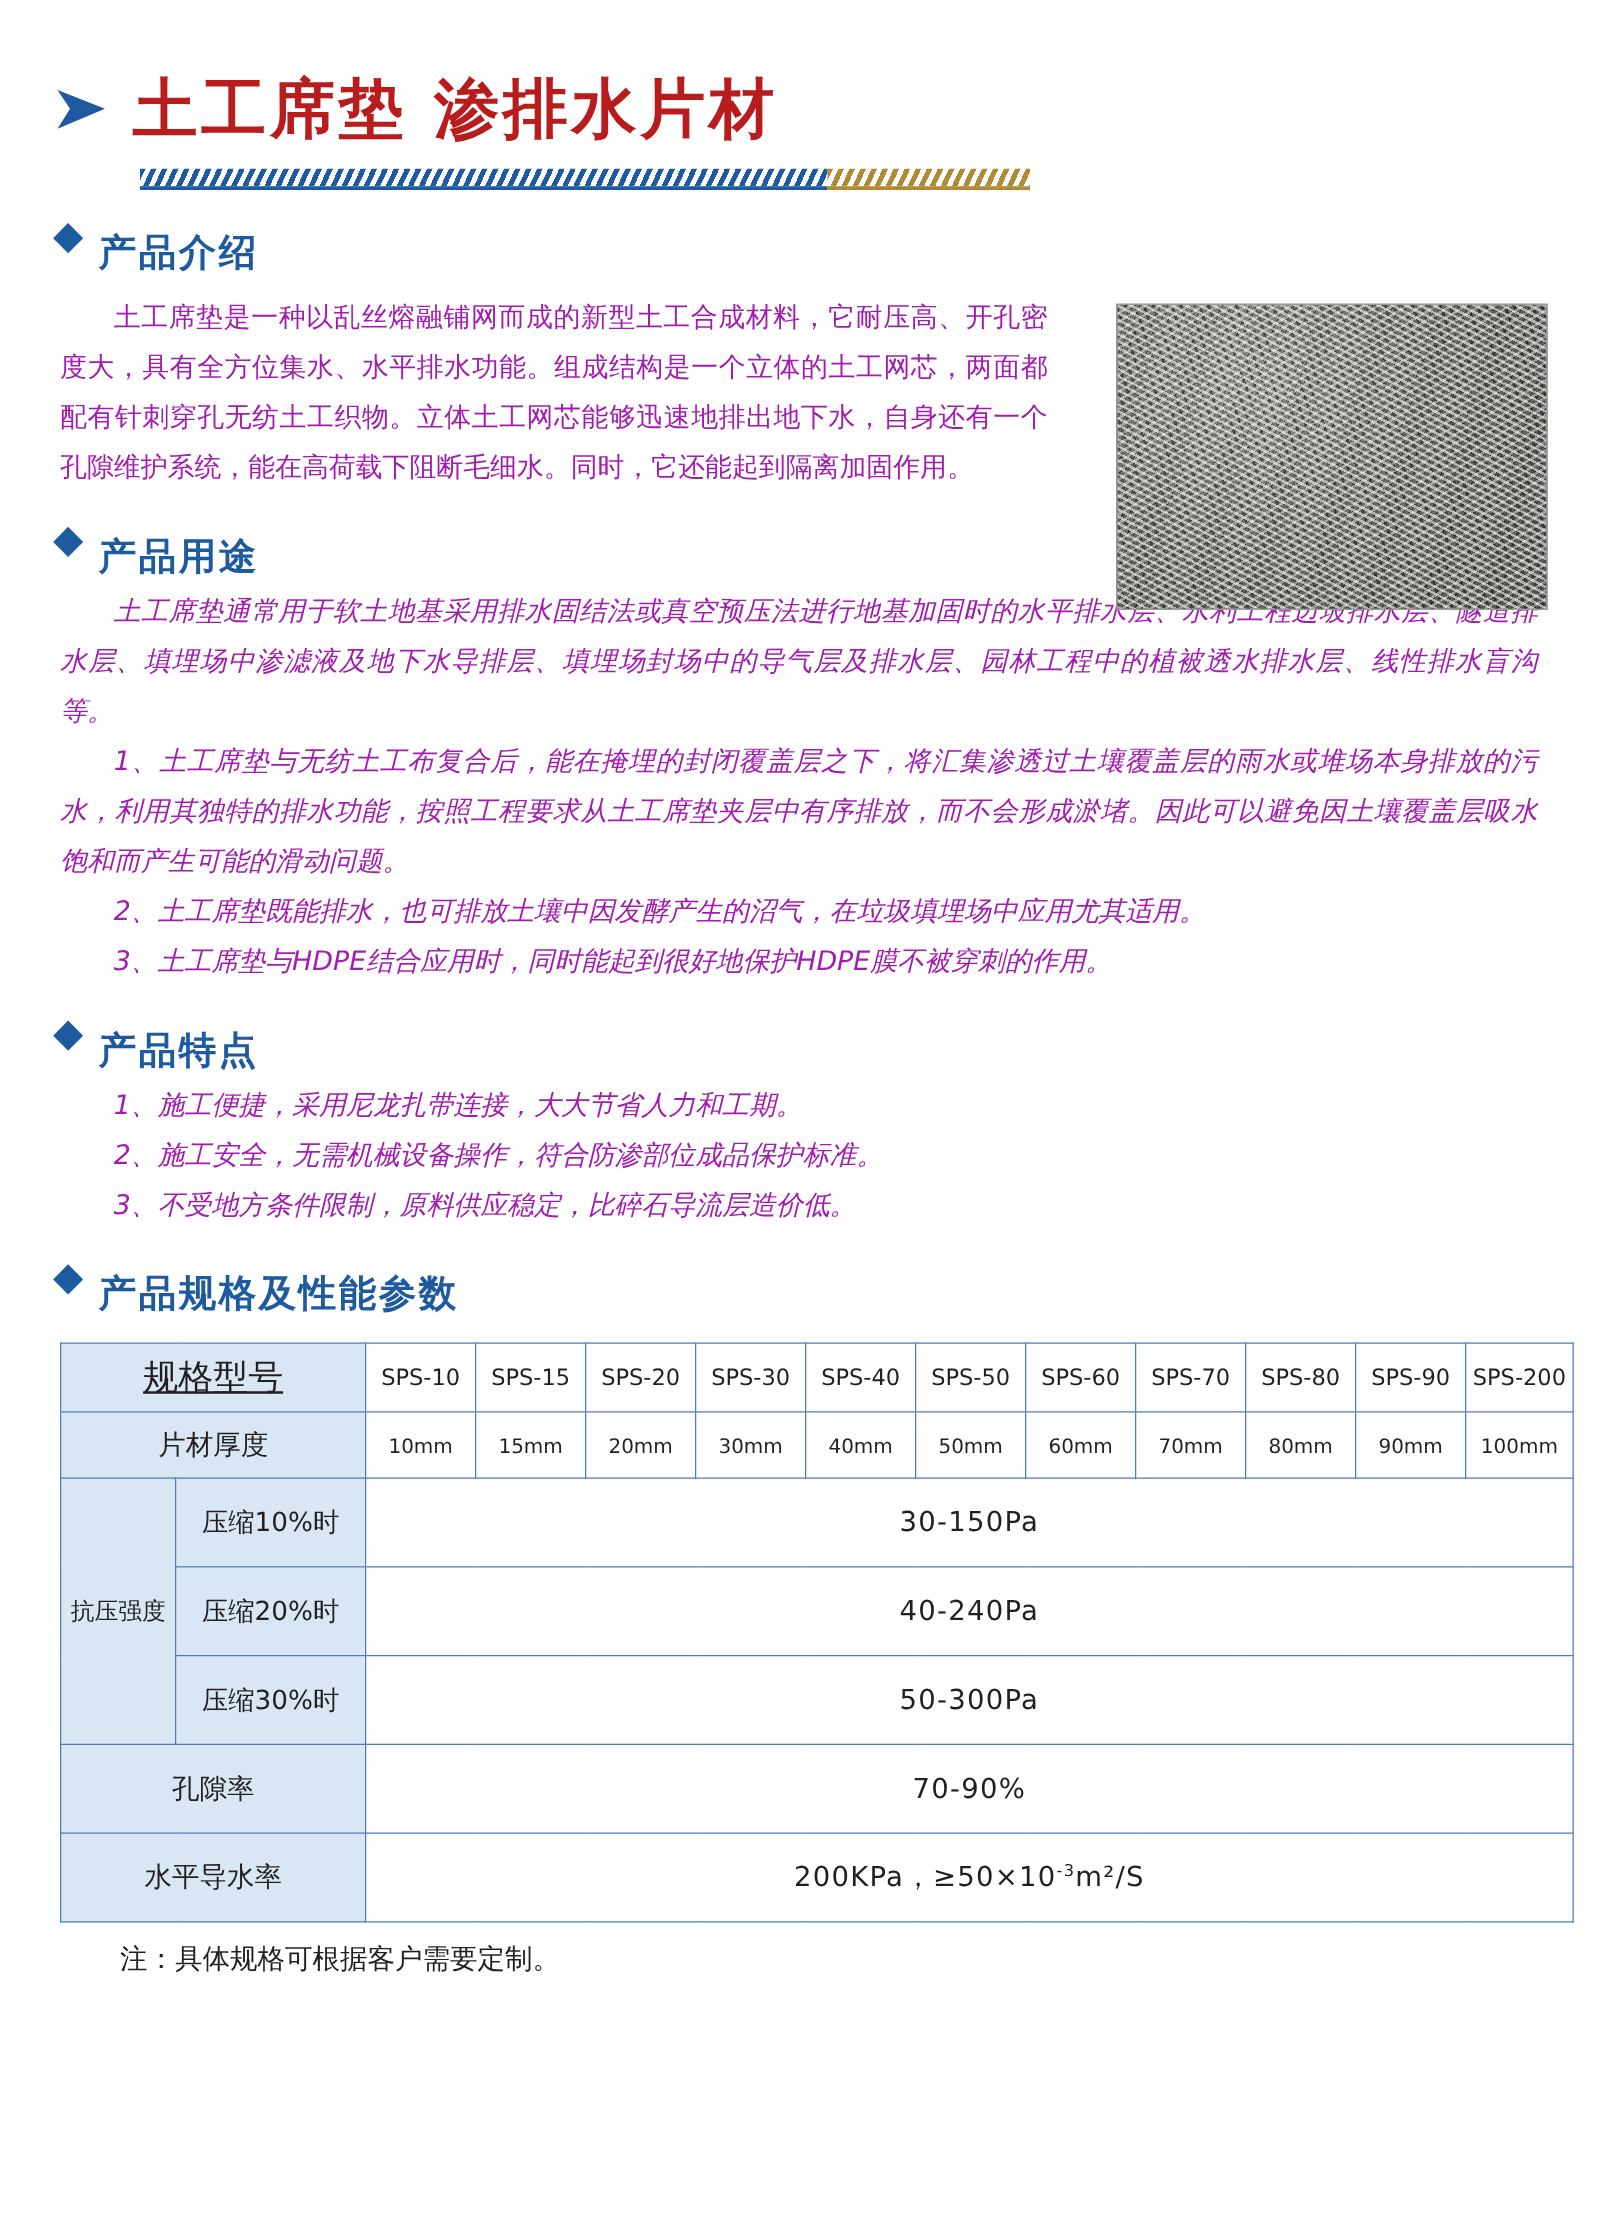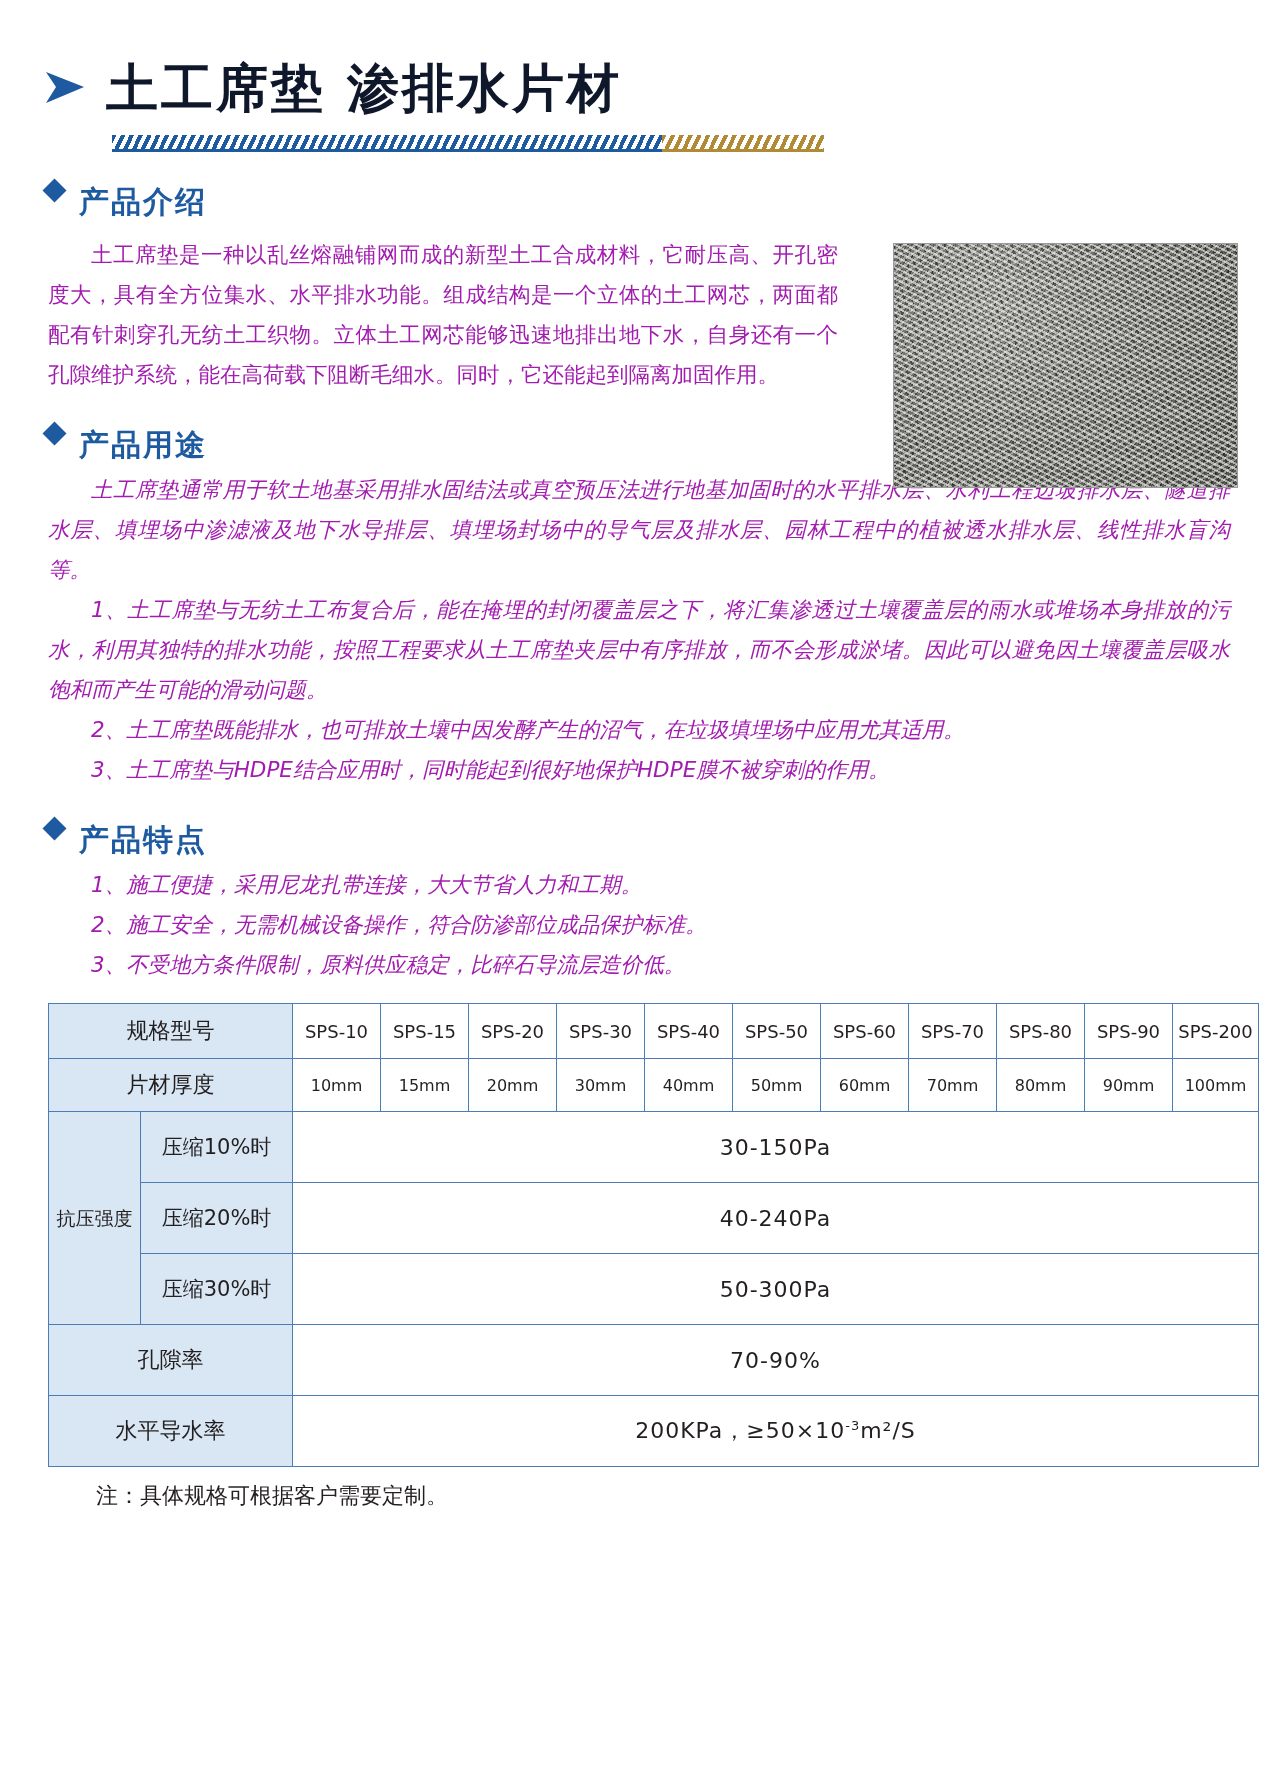--- a/index.html
+++ b/index.html
@@ -33,21 +33,21 @@
     width: 46px;
     height: 40px;
     margin-right: 16px;
     flex: 0 0 auto;
   }
   .header-title {
     font-family: "DejaVu Sans", sans-serif;
     font-size: 52px;
     font-weight: bold;
     letter-spacing: 3px;
-    color: #0f172a;
+    color: #b91c1c;
     line-height: 1;
     white-space: nowrap;
   }
   .rule-wrap {
     margin: 20px 0 0 112px;
     display: flex;
     align-items: flex-end;
     height: 18px;
     width: 712px;
   }
@@ -142,22 +142,23 @@
   }
   table.spec td {
     border: 1px solid #4b7cb5;
     text-align: center;
     vertical-align: middle;
     color: #231f20;
     background: #ffffff;
   }
   .hdr-cell {
     background: #d9e7f4 !important;
-    font-size: 22px;
+    font-size: 28px;
     height: 52px;
+    text-decoration: underline;
   }
   .model-cell {
     font-size: 18px;
     height: 52px;
   }
   .thick-label {
     background: #d9e7f4 !important;
     font-size: 22px;
     height: 50px;
   }
@@ -234,20 +235,24 @@
   <div class="para body-text indent">3、土工席垫与HDPE结合应用时，同时能起到很好地保护HDPE膜不被穿刺的作用。</div>
 
   <div class="sec-head">
     <span class="diamond"></span>
     <span class="sec-title">产品特点</span>
   </div>
   <div class="para body-text indent">1、施工便捷，采用尼龙扎带连接，大大节省人力和工期。</div>
   <div class="para body-text indent">2、施工安全，无需机械设备操作，符合防渗部位成品保护标准。</div>
   <div class="para body-text indent">3、不受地方条件限制，原料供应稳定，比碎石导流层造价低。</div>
 
+  <div class="sec-head">
+    <span class="diamond"></span>
+    <span class="sec-title">产品规格及性能参数</span>
+  </div>
 
   <div class="table-wrap">
     <table class="spec">
       <colgroup>
         <col style="width:92px">
         <col style="width:152px">
         <col style="width:88px">
           <col style="width:88px">
           <col style="width:88px">
         <col style="width:88px">

